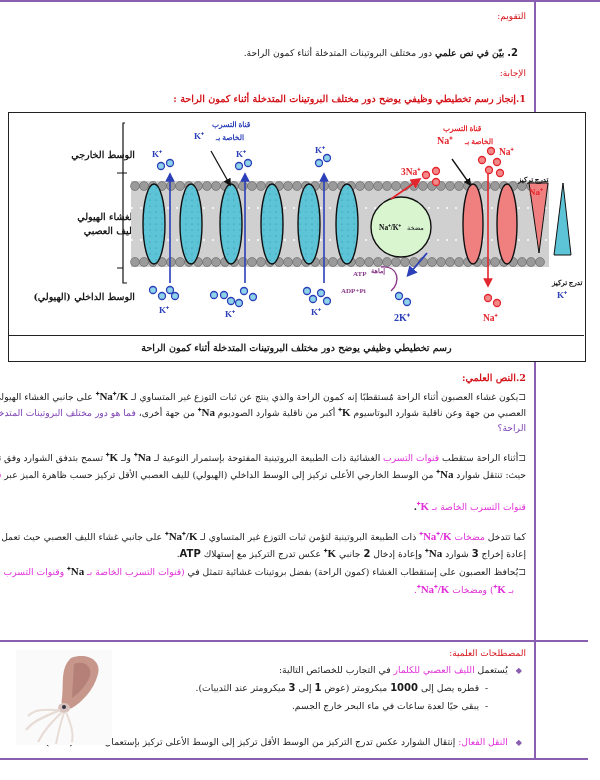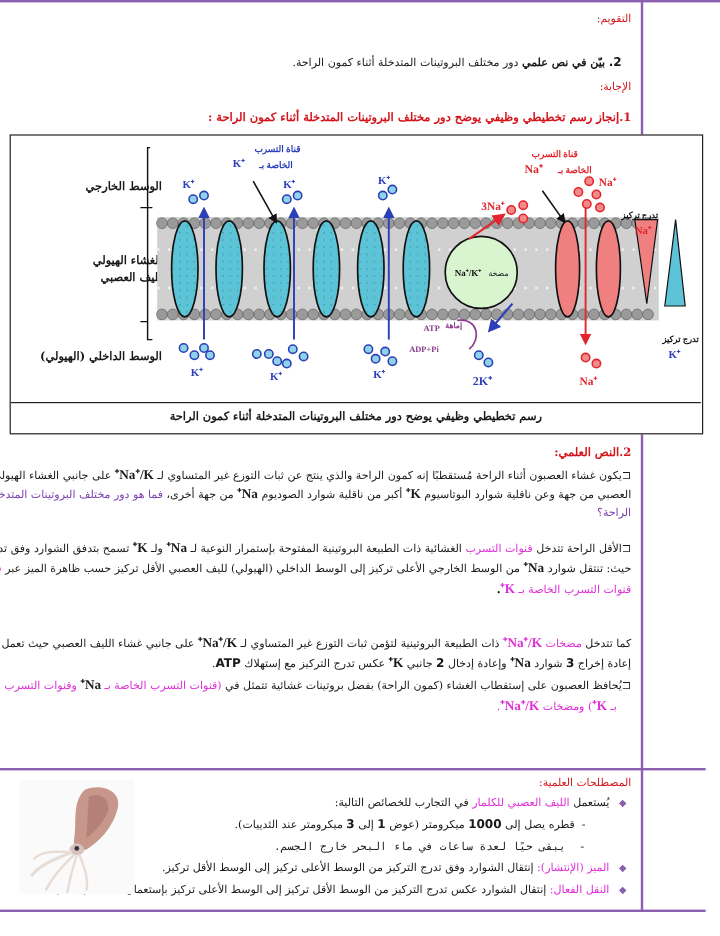--- a/index.html
+++ b/index.html
@@ -241,26 +241,26 @@
 
   <div class="line rtl" style="top:390px;">
     ⊏<span>يكون غشاء العصبون أثناء الراحة مُستقطبًا إنه كمون الراحة والذي ينتج عن ثبات التوزع غير المتساوي لـ </span><span class="ion">Na⁺/K⁺</span><span> على جانبي الغشاء الهيولي لليف</span>
   </div>
   <div class="line rtl" style="top:406px;">
     <span>العصبي من جهة وعن ناقلية شوارد البوتاسيوم </span><span class="ion">K⁺</span><span> أكبر من ناقلية شوارد الصوديوم </span><span class="ion">Na⁺</span><span> من جهة أخرى، </span><span class="pur">فما هو دور مختلف البروتينات المتدخلة أثناء كمون</span>
   </div>
   <div class="line rtl pur" style="top:422px;">الراحة؟</div>
 
   <div class="line rtl" style="top:451px;">
-    ⊏<span>الأقل الراحة تتدخل </span><span class="mag">قنوات التسرب</span><span> الغشائية ذات الطبيعة البروتينية المفتوحة بإستمرار النوعية لـ </span><span class="ion">Na⁺</span><span> ولـ </span><span class="ion">K⁺</span><span> تسمح بتدفق الشوارد وفق تدرج تركيزها</span>
+    ⊏<span>أثناء الراحة ستقطب </span><span class="mag">قنوات التسرب</span><span> الغشائية ذات الطبيعة البروتينية المفتوحة بإستمرار النوعية لـ </span><span class="ion">Na⁺</span><span> ولـ </span><span class="ion">K⁺</span><span> تسمح بتدفق الشوارد وفق تدرج تركيزها</span>
   </div>
   <div class="line rtl" style="top:468px;">
     <span>حيث: تنتقل شوارد </span><span class="ion">Na⁺</span><span> من الوسط الخارجي الأعلى تركيز إلى الوسط الداخلي (الهيولي) لليف العصبي الأقل تركيز حسب ظاهرة الميز عبر </span> <span class="mag">قنوات التسرب</span>
   </div>
-  <div class="line rtl" style="top:485px;">
+  <div class="line rtl" style="top:500px;">
     <span class="mag">قنوات التسرب الخاصة بـ </span><span class="ion mag">K⁺</span><span class="ion">.</span>
   </div>
 
   <div class="line rtl" style="top:530px;">
     <span>كما تتدخل </span><span class="mag">مضخات </span><span class="ion mag">Na⁺/K⁺</span><span> ذات الطبيعة البروتينية لتؤمن ثبات التوزع غير المتساوي لـ </span><span class="ion">Na⁺/K⁺</span><span> على جانبي غشاء الليف العصبي حيث تعمل على</span>
   </div>
   <div class="line rtl" style="top:547px;">
     <span>إعادة إخراج </span><span class="num">3</span><span> شوارد </span><span class="ion">Na⁺</span><span> وإعادة إدخال </span><span class="num">2</span><span> جانبي </span><span class="ion">K⁺</span><span> عكس تدرج التركيز مع إستهلاك </span><span class="num">ATP</span><span>.</span>
   </div>
   <div class="line rtl" style="top:565px;">
@@ -274,25 +274,22 @@
   <div class="vbar" style="top:640px;height:120px;"></div>
   <div class="hbar" style="top:758px;"></div>
 
   <div class="line rtl h-red" style="top:647px;">المصطلحات العلمية:</div>
   <div class="line rtl" style="top:664px;right:26px;margin-left:48px;">
     <span class="bullet">◆</span><span>يُستعمل </span><span class="mag">الليف العصبي للكلمار</span><span> في التجارب للخصائص التالية:</span>
   </div>
   <div class="line rtl" style="top:682px;right:60px;">
     -&nbsp;&nbsp;<span>قطره يصل إلى </span><span class="num">1000</span><span> ميكرومتر (عوض </span><span class="num">1</span><span> إلى </span><span class="num">3</span><span> ميكرومتر عند الثدييات).</span>
   </div>
-  <div class="line rtl" style="top:700px;right:60px;font-family:Liberation Mono, monospace;">
+  <div class="line rtl" style="top:700px;right:60px;">
     -&nbsp;&nbsp;<span>يبقى حيًا لعدة ساعات في ماء البحر خارج الجسم.</span>
-  </div>
-  <div class="line rtl" style="top:718px;right:26px;">
-    <span class="bullet">◆</span><span class="mag">الميز (الإنتشار):</span><span> إنتقال الشوارد وفق تدرج التركيز من الوسط الأعلى تركيز إلى الوسط الأقل تركيز.</span>
   </div>
   <div class="line rtl" style="top:736px;right:26px;">
     <span class="bullet">◆</span><span class="mag">النقل الفعال:</span><span> إنتقال الشوارد عكس تدرج التركيز من الوسط الأقل تركيز إلى الوسط الأعلى تركيز بإستعمال الطاقة </span><span class="b">(ATP)</span><span>.</span>
   </div>
 
   <svg class="squid" viewBox="0 0 96 95">
     <rect width="96" height="95" fill="#fafafa"></rect>
     <path d="M55,8 C70,2 86,10 82,24 C78,40 66,52 56,58 C50,60 44,56 46,48 C48,34 44,18 55,8 Z" fill="#c7978b"></path>
     <path d="M58,14 C68,10 76,16 74,26 C70,36 62,44 56,48 Z" fill="#a8716a" opacity="0.6"></path>
     <ellipse cx="48" cy="58" rx="6" ry="5" fill="#d7c2bd"></ellipse>

